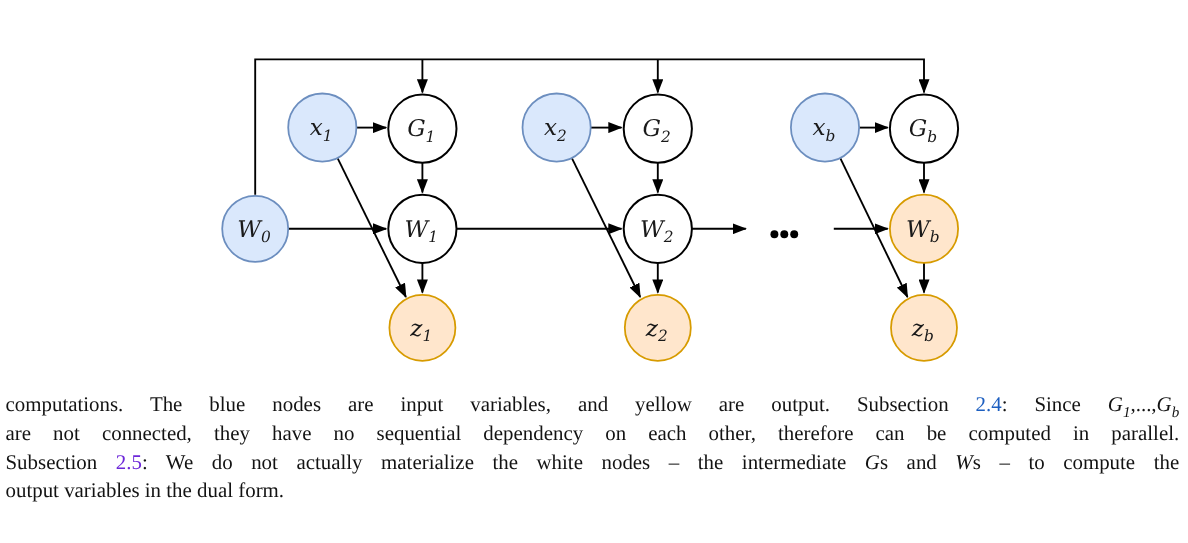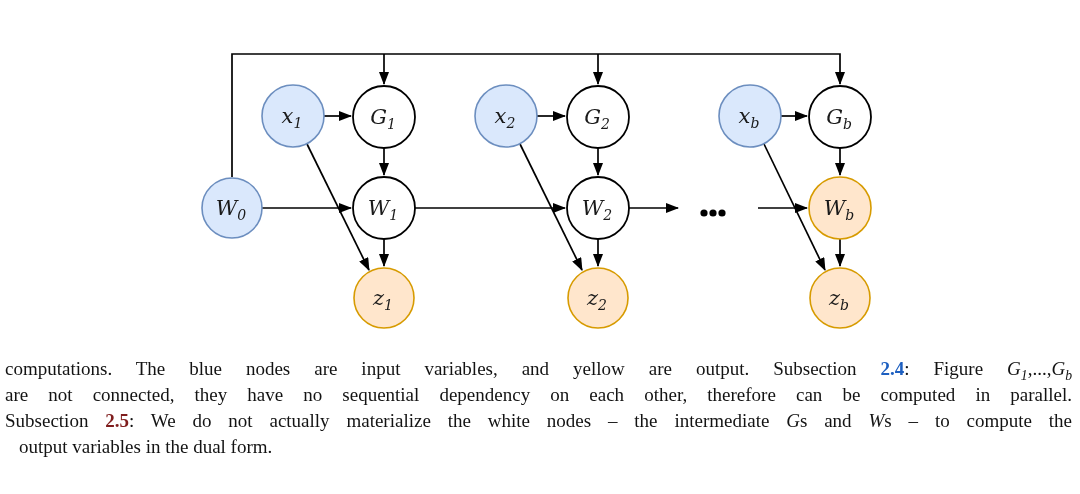--- a/index.html
+++ b/index.html
@@ -18,23 +18,23 @@
     font-size: 21px;
     fill: #1a1a1a;
   }
   .node-label tspan.sub { font-size: 14px; }
   .caption {
     padding: 4px 8px 0 5px;
     font-size: 19px;
     line-height: 26px;
   }
   .cap-line { text-align: justify; text-align-last: justify; }
-  .cap-line.last { text-align-last: left; margin-left: 14px; }
+  .cap-line.last { text-align-last: left; }
   .seg-bold { font-weight: normal; }
-  .seg-link { font-weight: bold; text-decoration: none; cursor: pointer; }
+  .seg-link { font-weight: normal; text-decoration: none; cursor: pointer; }
   .seg-math { font-style: italic; }
   .seg-math sub { font-size: 0.72em; font-style: italic; line-height: 0; }
 </style>
 </head>
 <body>
 
 <div class="page">
   <div class="diagram-wrap">
     <svg id="diagram" width="1080" height="352" viewBox="0 0 1080 352">
         <defs>
@@ -114,18 +114,18 @@
           <circle cx="840" cy="208" r="31" fill="#ffe6cc" stroke="#d79b00" stroke-width="1.6"></circle>
           <text x="839" y="215" text-anchor="middle" class="node-label">W<tspan dy="5" class="sub">b</tspan></text>
         </g>
         <g>
           <circle cx="840" cy="298" r="30" fill="#ffe6cc" stroke="#d79b00" stroke-width="1.6"></circle>
           <text x="839" y="305" text-anchor="middle" class="node-label">z<tspan dy="5" class="sub">b</tspan></text>
         </g>
       </svg>
   </div>
   <div class="caption" id="caption">
-      <div class="cap-line"><span>computations. The blue nodes are input variables, and yellow are output. </span><span class="seg-bold">Subsection</span><span> </span><span class="seg-link" style="color: rgb(29, 95, 192);">2.4</span><span>: Figure </span><span class="seg-math">G<sub>1</sub></span><span>,...,</span><span class="seg-math">G<sub>b</sub></span></div>
+      <div class="cap-line"><span>computations. The blue nodes are input variables, and yellow are output. </span><span class="seg-bold">Subsection</span><span> </span><span class="seg-link" style="color: rgb(29, 95, 192);">2.4</span><span>: Since </span><span class="seg-math">G<sub>1</sub></span><span>,...,</span><span class="seg-math">G<sub>b</sub></span></div>
       <div class="cap-line"><span>are not connected, they have no sequential dependency on each other, therefore can be computed in parallel.</span></div>
-      <div class="cap-line"><span class="seg-bold">Subsection</span><span> </span><span class="seg-link" style="color: #7f1d1d;">2.5</span><span>: We do not actually materialize the white nodes – the intermediate </span><span class="seg-math">G</span><span>s and </span><span class="seg-math">W</span><span>s – to compute the</span></div>
+      <div class="cap-line"><span class="seg-bold">Subsection</span><span> </span><span class="seg-link" style="color: #6d28d9;">2.5</span><span>: We do not actually materialize the white nodes – the intermediate </span><span class="seg-math">G</span><span>s and </span><span class="seg-math">W</span><span>s – to compute the</span></div>
       <div class="cap-line last"><span>output variables in the dual form.</span></div>
     </div>
 </div>
 
 </body></html>

